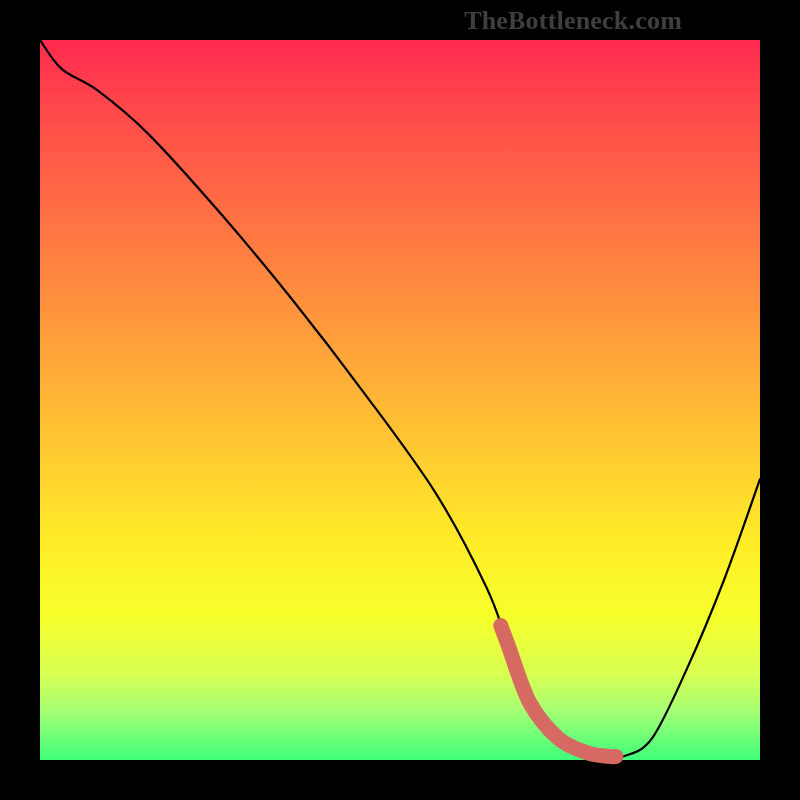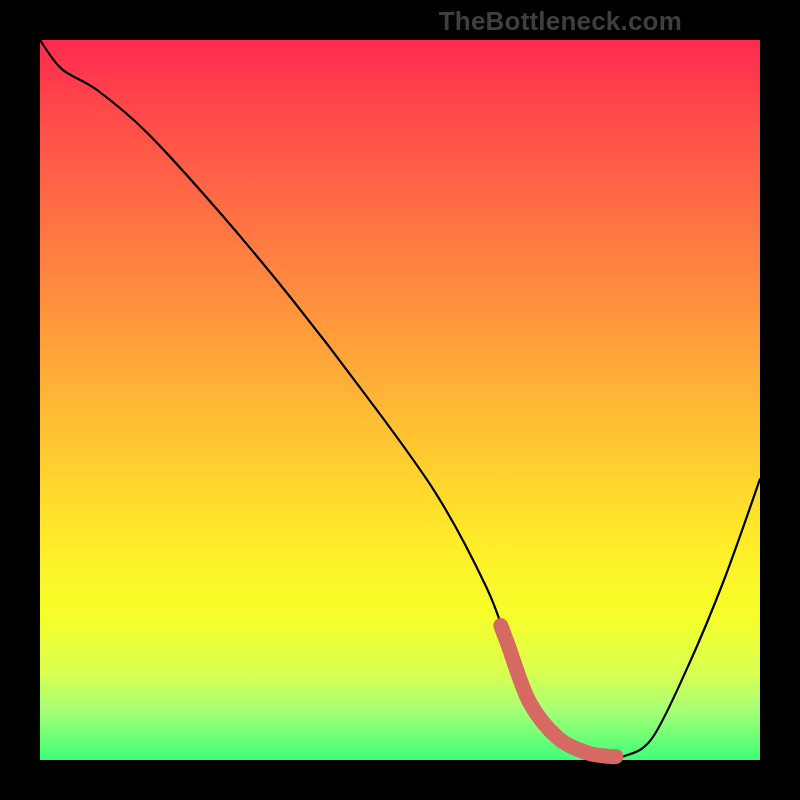--- a/index.html
+++ b/index.html
@@ -11,20 +11,21 @@
     overflow: hidden;
     font-family: Arial, Helvetica, sans-serif;
   }
   .frame {
     position: absolute;
     left: 0;
     top: 0;
     width: 696px;
     height: 800px;
     background: #000;
+    font-family: Liberation Serif, serif;
   }
   .plot {
     position: absolute;
     left: 40px;
     top: 40px;
     width: 720px;
     height: 720px;
     background: linear-gradient(to bottom,
       #ff2a4f 0%,
       #ff4a4a 10%,

